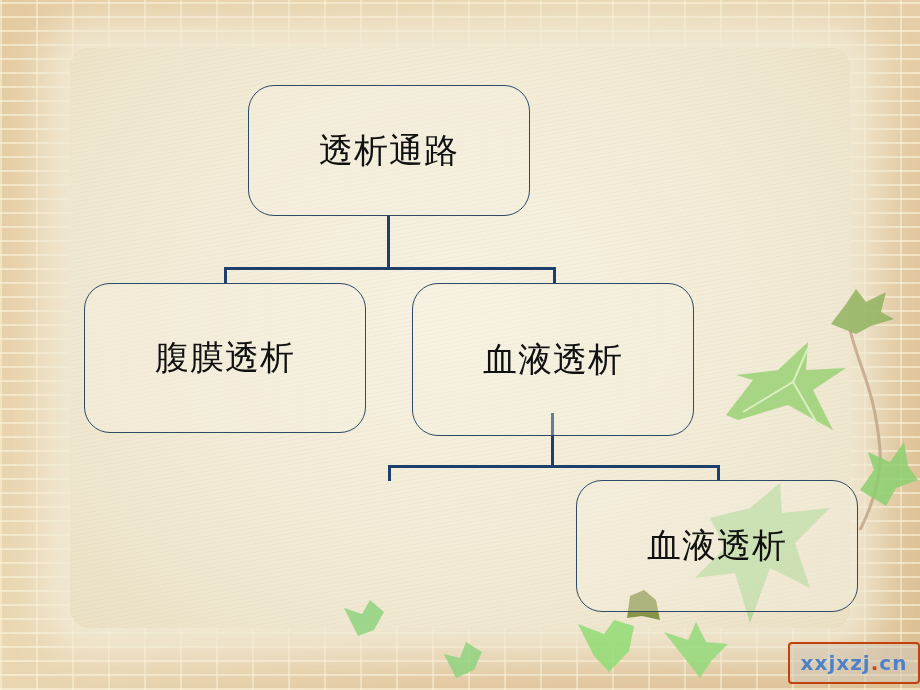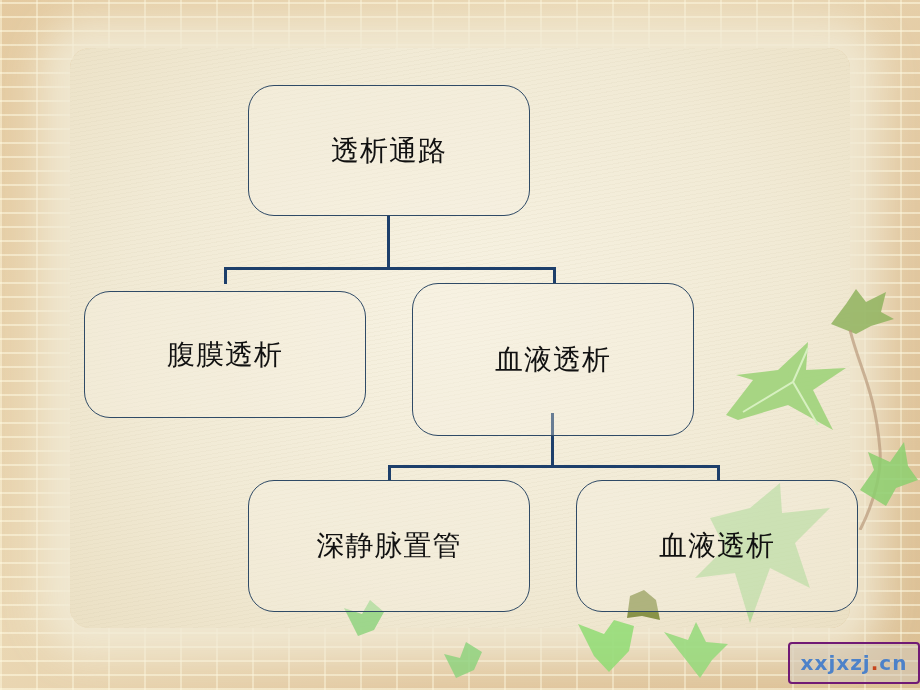--- a/index.html
+++ b/index.html
@@ -20,37 +20,37 @@
       position: absolute; left: 70px; top: 48px; width: 780px; height: 580px;
       background:
         repeating-linear-gradient(170deg, rgba(200,190,160,0.10) 0 1px, transparent 1px 4px),
         radial-gradient(ellipse at 50% 45%, #f7f2e2 0%, #f1ead5 60%, #ebe0c4 100%);
       box-shadow: 0 0 40px 30px rgba(241,234,213,0.9);
       border-radius: 20px;
     }
     .leaf { position: absolute; }
     .watermark {
       position: absolute; left: 788px; top: 642px; width: 128px; height: 38px;
-      border: 2px solid #701a75; border-radius: 4px;
+      border: 2px solid #c2410c; border-radius: 4px;
       background: rgba(210,200,185,0.55);
       display: flex; align-items: center; justify-content: center;
       font-family: "DejaVu Sans", sans-serif; font-weight: bold; font-size: 20px;
       color: #4d82c9; letter-spacing: 1px;
     }
     .watermark .dot { color: #c6461e; }
     .node {
       position: absolute; width: 280px; height: 129px;
       border: 1.5px solid #2f4a66; border-radius: 26px;
       background: rgba(246,241,225,0.35);
       display: flex; align-items: center; justify-content: center;
       box-sizing: border-box;
     }
     .node span {
       font-family: "DejaVu Sans", "Liberation Sans", sans-serif;
-      font-size: 28px; color: #111; letter-spacing: 1px;
+      font-size: 34px; color: #111; letter-spacing: 1px;
     }
     .conn { position: absolute; background: #1d3f6b; }
   </style>
 </head>
 <body>
 
 <div class="slide">
   <div class="frame"></div>
   <div class="paper"></div>
 
@@ -92,28 +92,25 @@
   <div class="conn" style="left:553px;top:267px;width:3px;height:17px"></div>
 
   <div class="conn" style="left:551px;top:413px;width:3px;height:54px"></div>
   <div class="conn" style="left:388px;top:465px;width:332px;height:3px"></div>
   <div class="conn" style="left:388px;top:465px;width:3px;height:16px"></div>
   <div class="conn" style="left:717px;top:465px;width:3px;height:16px"></div>
 
   <div class="node" style="left:248px;top:85px;width:282px;height:131px">
     <span>透析通路</span>
   </div>
-  <div class="node" style="left:84px;top:291px;width:282px;height:127px">
+  <div class="node" style="left:84px;top:283px;width:282px;height:150px">
     <span>腹膜透析</span>
   </div>
   <div class="node" style="left:412px;top:283px;width:282px;height:153px">
     <span>血液透析</span>
-  </div>
-  <div class="node" style="left:248px;top:480px;width:282px;height:132px">
-    <span>深静脉置管</span>
   </div>
   <div class="node" style="left:576px;top:480px;width:282px;height:132px">
     <span>血液透析</span>
   </div>
 
   <div class="watermark">
     <span>xxjxzj</span>
       <span class="dot">.</span>
       <span>cn</span>
   </div>

